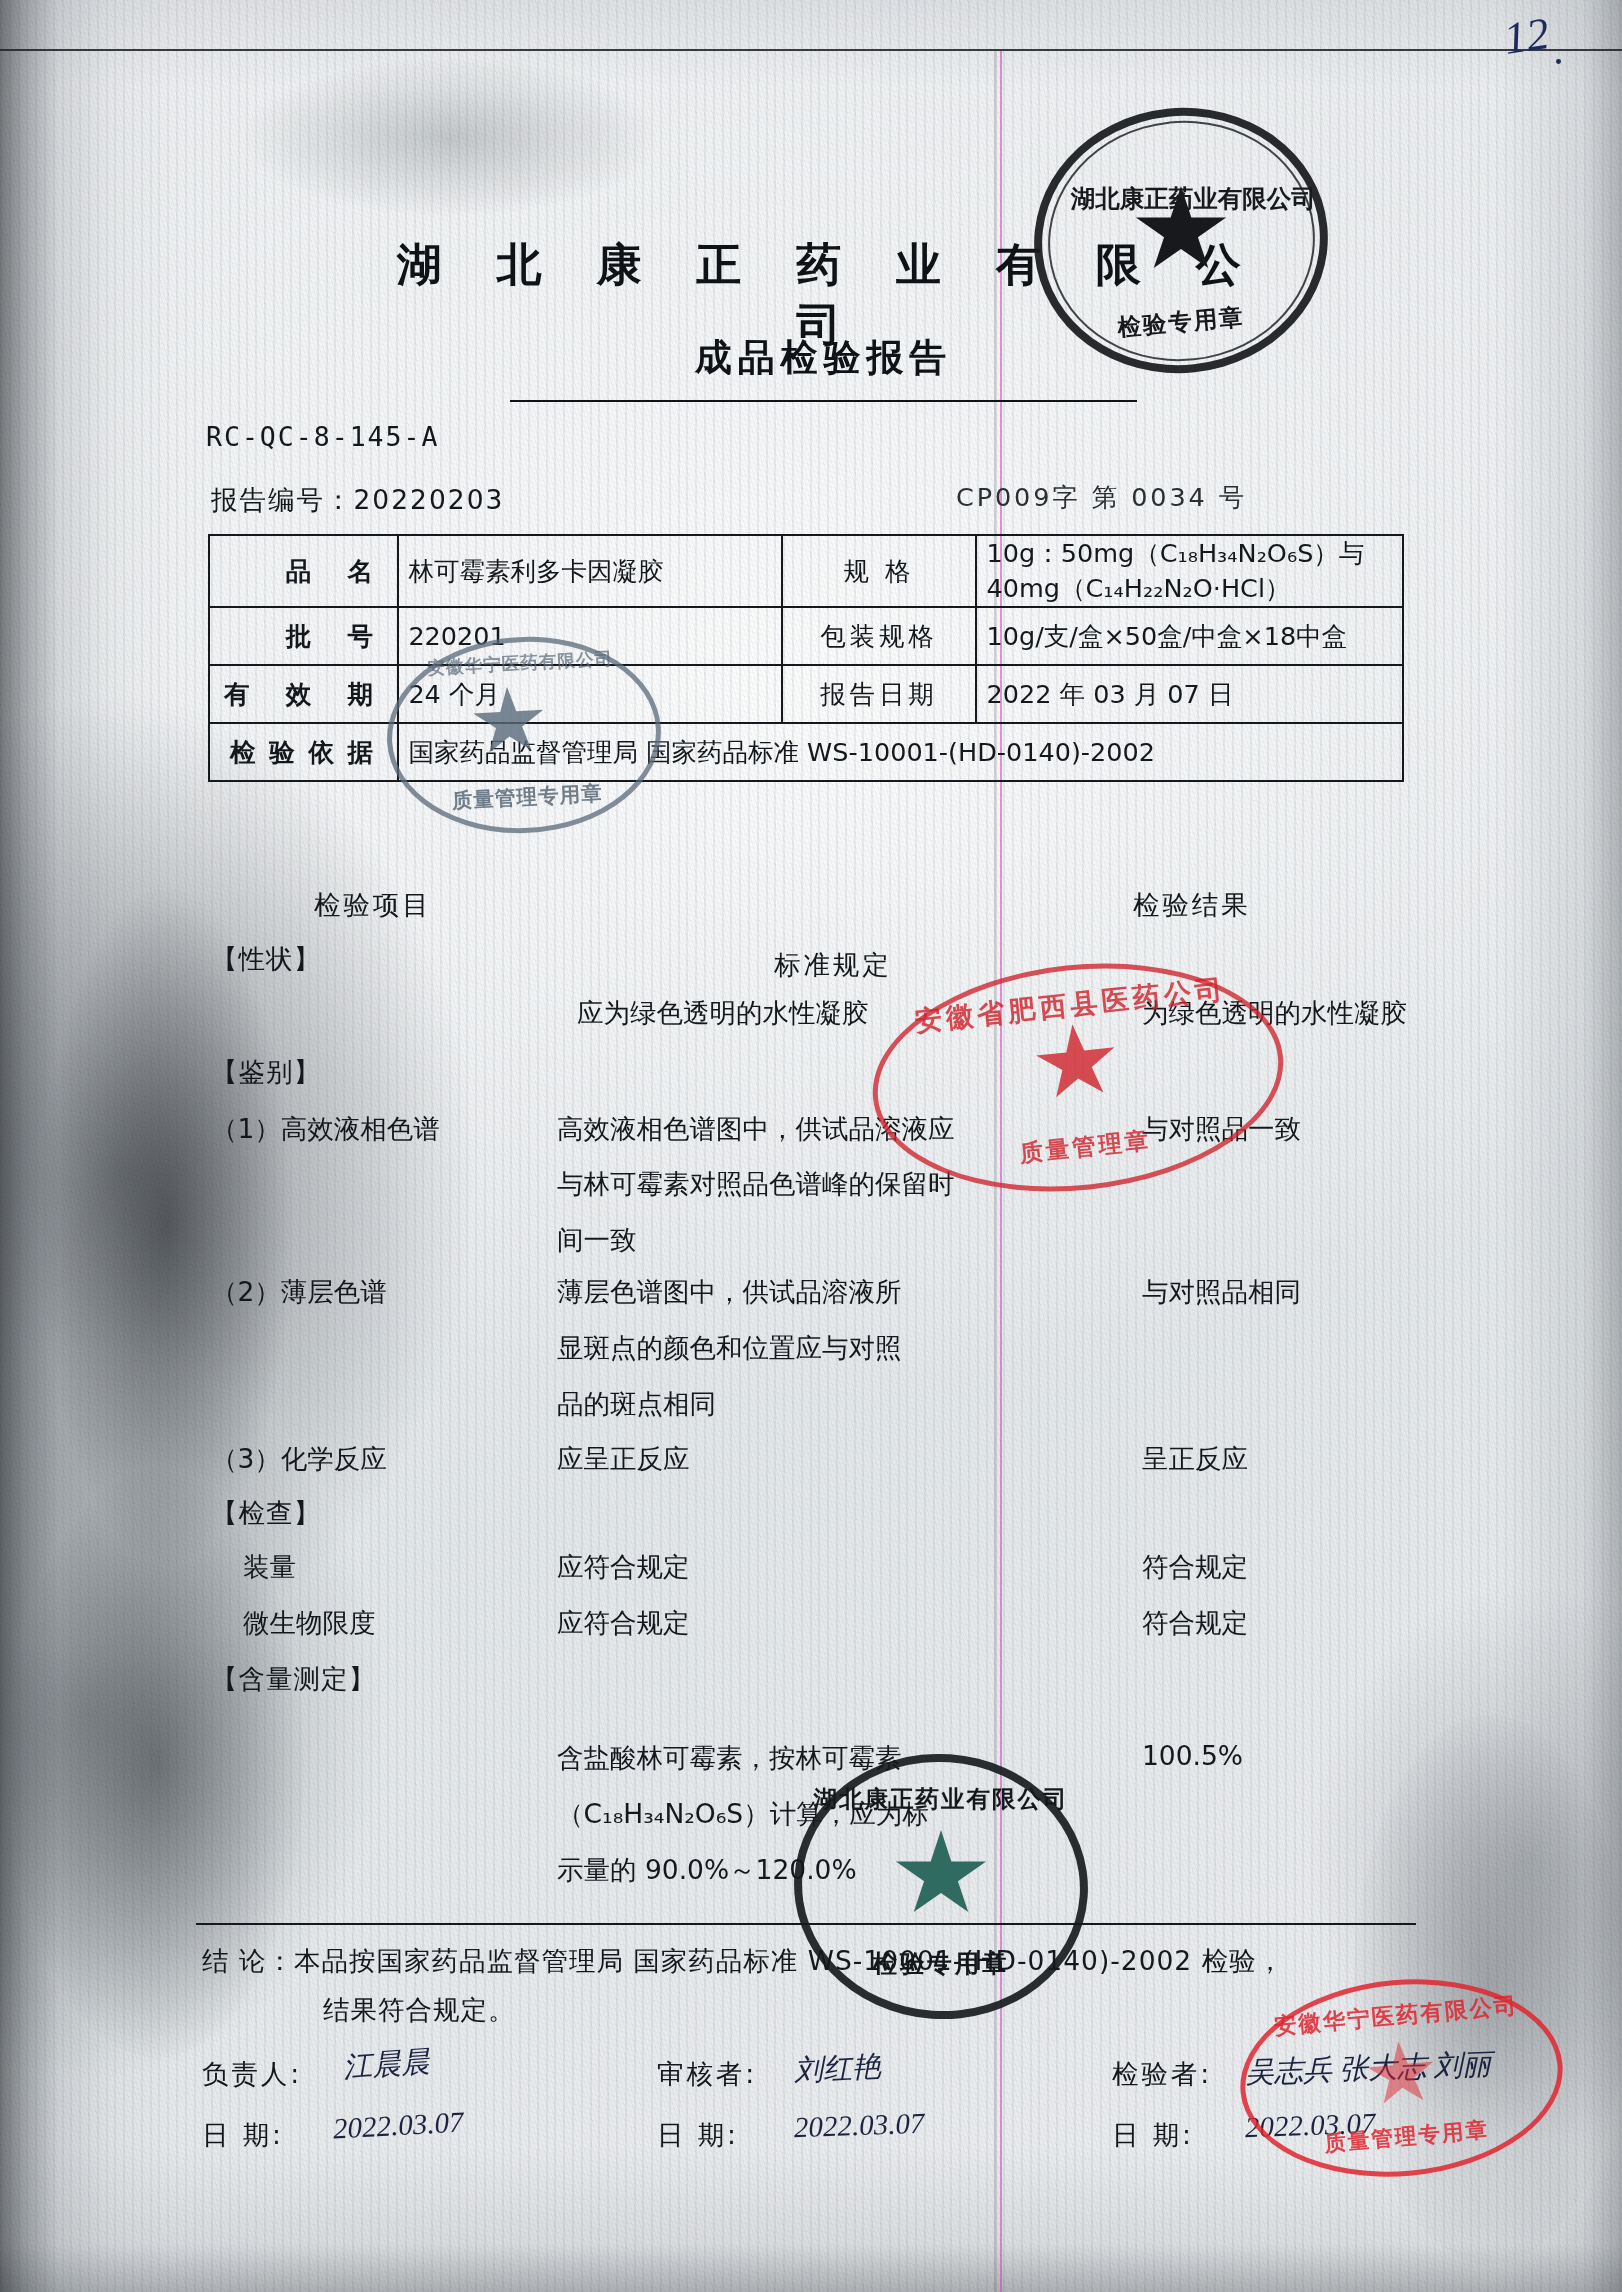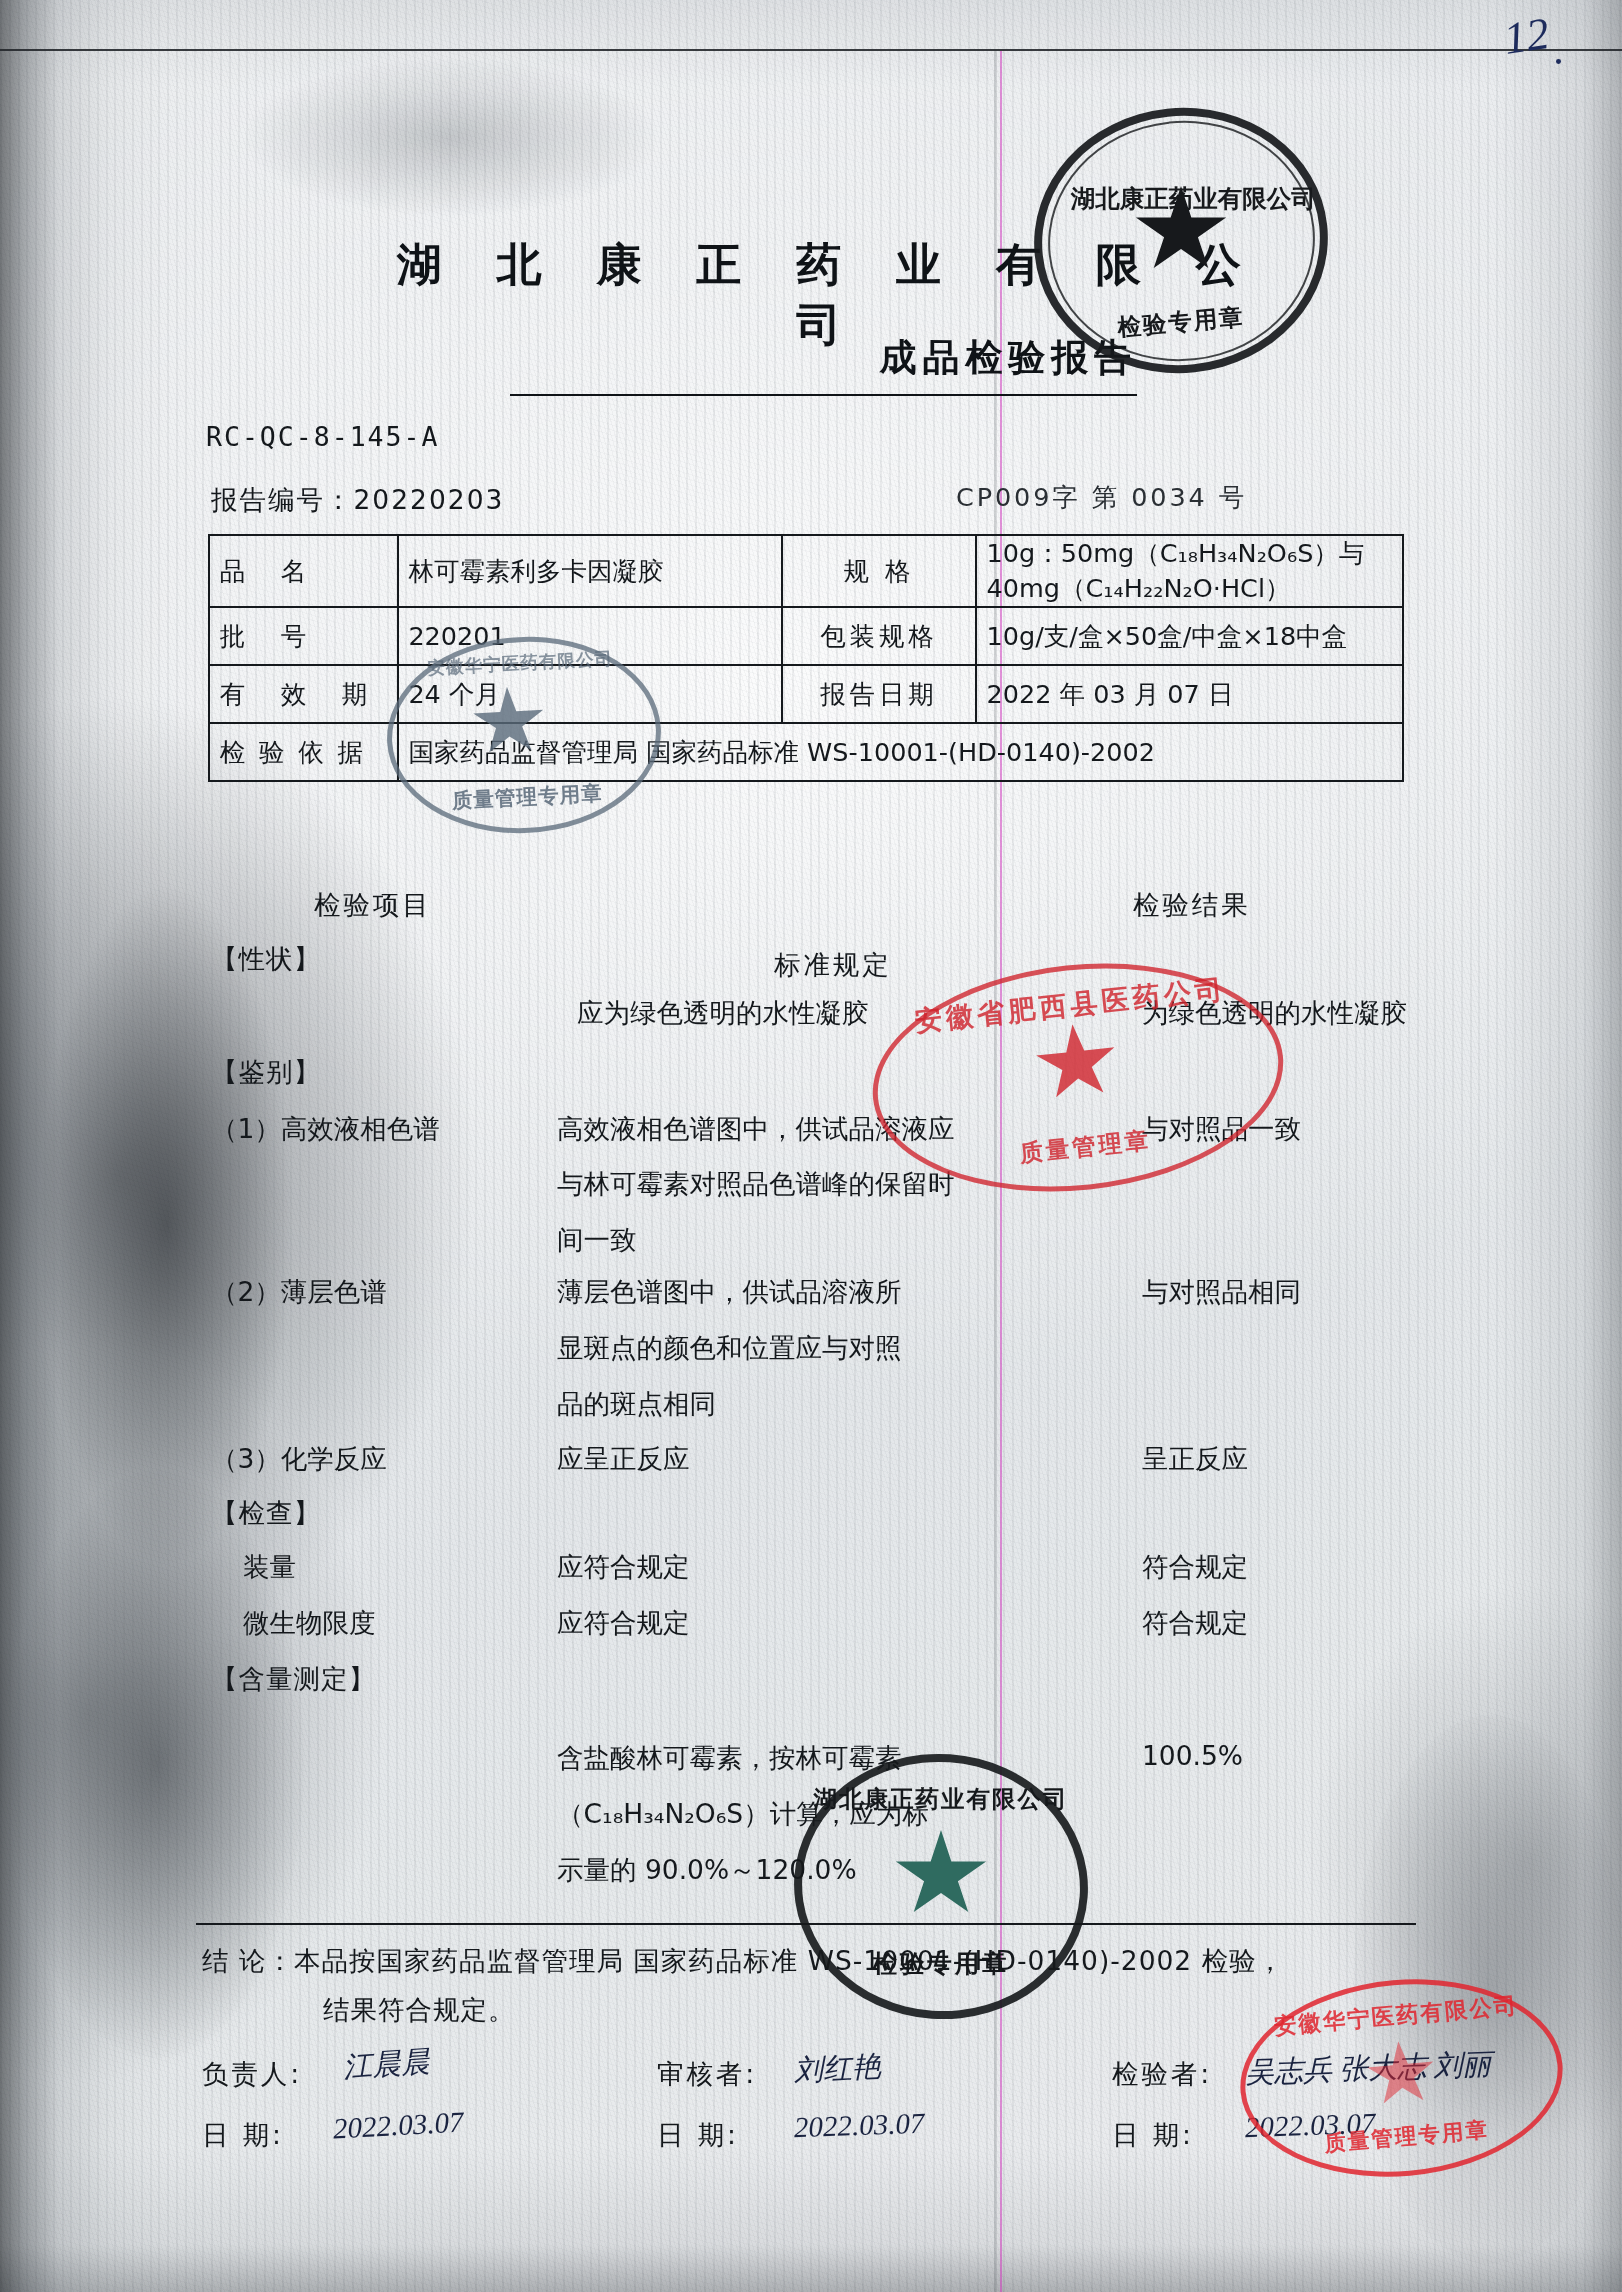--- a/index.html
+++ b/index.html
@@ -59,35 +59,35 @@
   #foldline{position:absolute;left:1000px;top:51px;width:2px;height:2242px;background:rgba(205,60,190,.55);}
   #folddark{position:absolute;left:994px;top:51px;width:2.9px;height:2242px;background:rgba(90,96,102,.18);}
 
   
   .doc{position:absolute;color:#14181c;font-family:"DejaVu Sans","Liberation Sans",sans-serif;}
   #title{
     left:363px;top:235px;width:931px;text-align:center;
     font-size:45px;letter-spacing:19.6px;font-weight:700;color:#0f1317;
   }
   #subtitle{
-    left:510px;top:333px;width:627px;text-align:right;
+    left:510px;top:333px;width:627px;text-align:center;
     font-size:37px;letter-spacing:5.9px;font-weight:700;color:#0f1317;
-    border-bottom:2px solid #0f1317;padding-bottom:11px;
+    border-bottom:2px solid #0f1317;padding-bottom:17px;
   }
   #formcode{left:206px;top:421px;font-size:26.5px;letter-spacing:2px;font-family:"DejaVu Sans Mono","Liberation Mono",monospace;}
   #reportno{left:211px;top:482px;font-size:26.5px;letter-spacing:2px;}
   #serialno{left:956px;top:480px;font-size:25.5px;letter-spacing:2.9px;color:#2a2f34;}
 
   
   #tbl{position:absolute;left:208px;top:534px;width:1196px;border-collapse:collapse;}
   #tbl td{
     border:2px solid #15191d;height:56px;font-size:25.5px;color:#14181c;
     padding:0 9.8px;vertical-align:middle;background:transparent;
   }
-  .lbl{width:167px;letter-spacing:13.7px;text-align:left;padding-left:17.6px;}
+  .lbl{width:167px;letter-spacing:13.7px;text-align:right;padding-left:17.6px;font-weight:bold;}
   .lbl2{width:172px;letter-spacing:3.9px;text-align:center;}
   .val{width:363px;}
   .valwide{}
   .small{font-size:19.6px;}
 
   
   .colhdr{font-size:26.5px;letter-spacing:2.9px;}
   #ch1{left:314px;top:887px;}
   #ch2{left:774px;top:911px;margin-top:36px;}
   #ch3{left:1133px;top:887px;}

